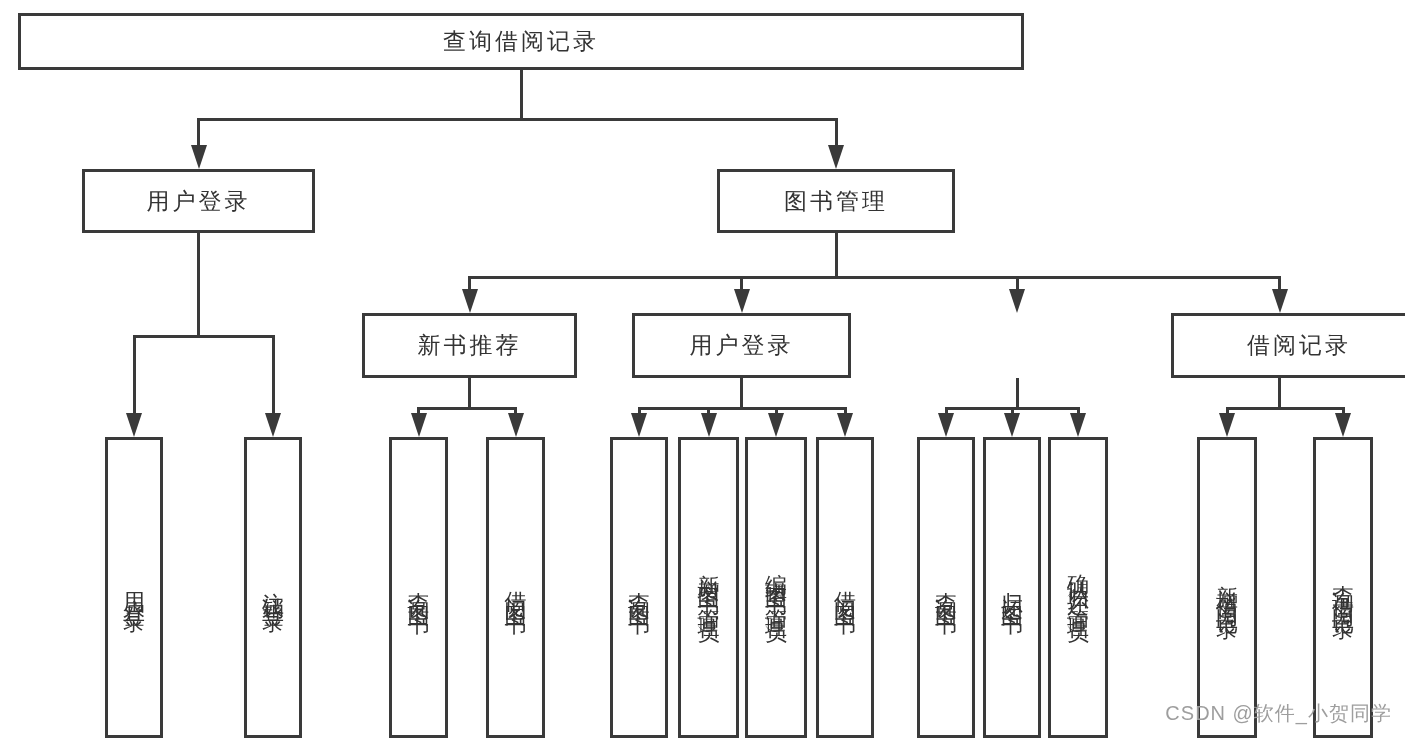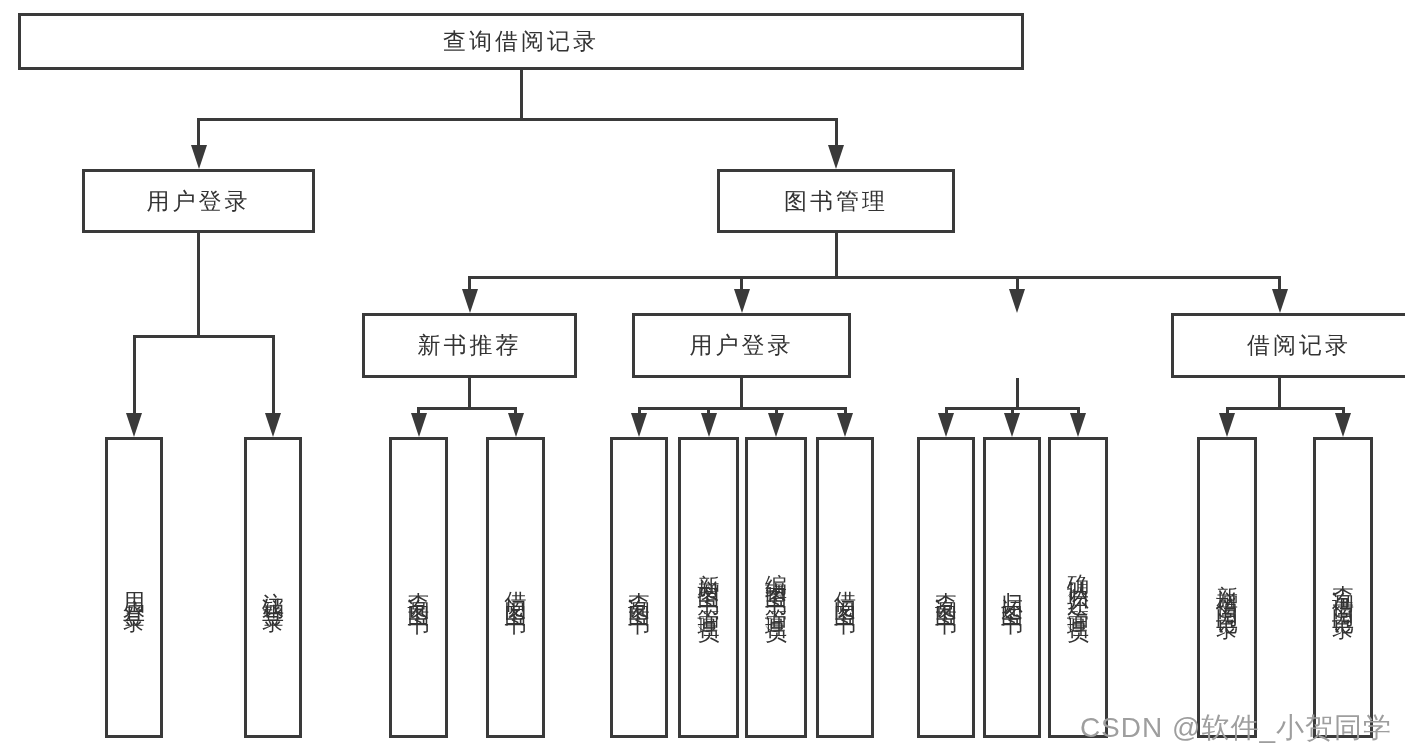--- a/index.html
+++ b/index.html
@@ -48,22 +48,22 @@
     position: absolute;
     width: 0;
     height: 0;
     border-left: 8px solid transparent;
     border-right: 8px solid transparent;
     border-top: 24px solid var(--line-color, #3a3a3a);
   }
   .watermark {
     position: absolute;
     right: 13px;
-    bottom: 0;
-    font-size: 28px;
+    bottom: 20px;
+    font-size: 20px;
     letter-spacing: 1px;
     color: var(--wm-color, #9e9e9e);
     z-index: 5;
     white-space: nowrap;
   }
 </style>
 </head>
 <body>
 
 <div class="canvas" id="canvas" style="width: 1405px; height: 747px;">

